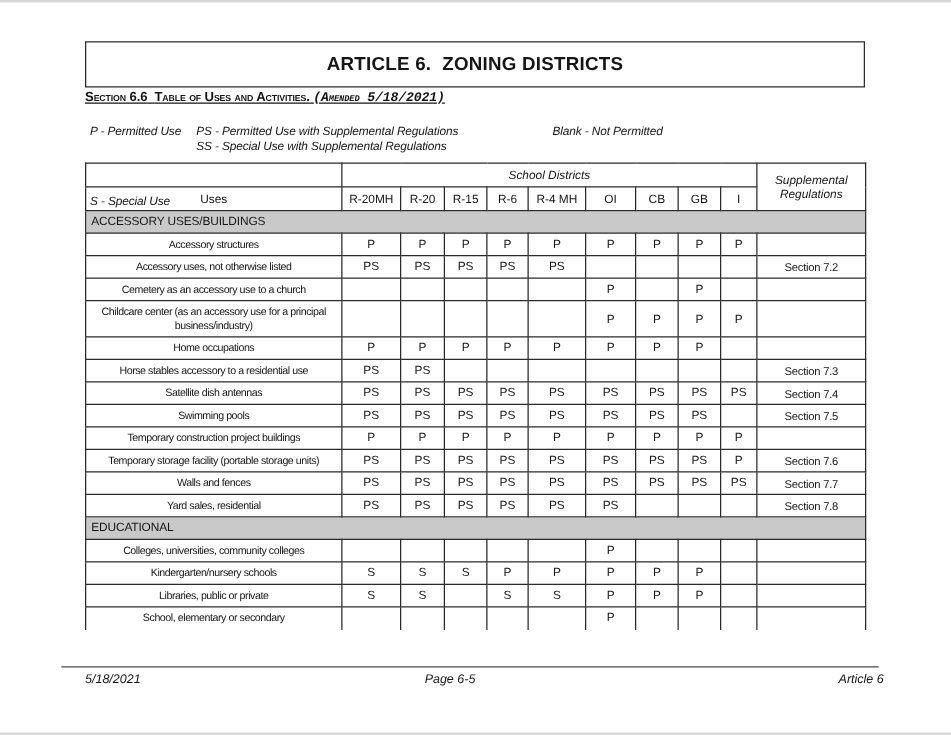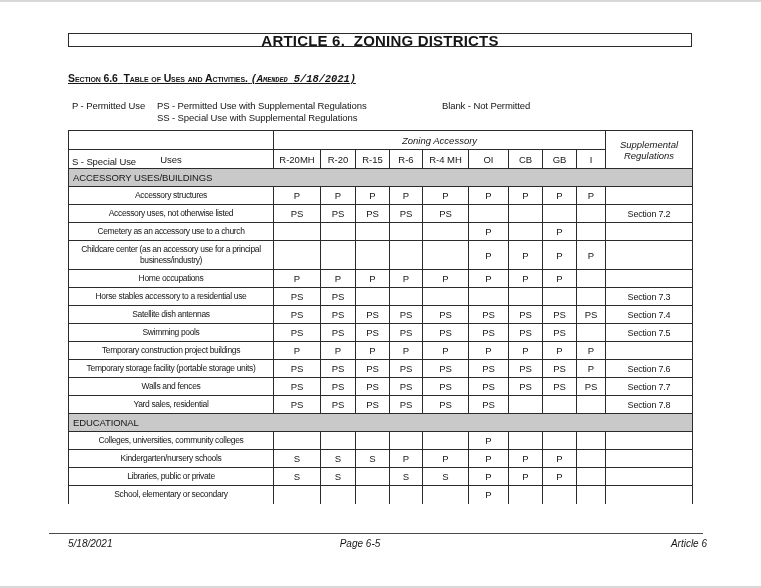--- a/index.html
+++ b/index.html
@@ -12,39 +12,39 @@
     overflow: hidden;
   }
   .page-edge-top, .page-edge-bottom {
     position: absolute; left: 0; width: 761px; height: 2px;
     background: #d8d8d8; 
   }
   .page-edge-top { top: 0; }
   .page-edge-bottom { bottom: 0; }
 
   .title-box {
-    position: absolute; left: 68px; top: 33px; width: 624px; height: 14px;
+    position: absolute; left: 68px; top: 33px; width: 624px; height: 37px;
     border: 1.5px solid #2b2b2b;
     display: flex; align-items: center; justify-content: center;
   }
   .title-box .title-text {
     font-weight: bold; font-size: 15px; letter-spacing: 0.2px; white-space: pre;
   }
 
   .section-heading {
     position: absolute; left: 68px; top: 72px;
     font-size: 10.5px; font-weight: bold; font-variant: small-caps;
     letter-spacing: -0.1px;
     text-decoration: underline;
     white-space: pre;
   }
   .section-heading .amended { font-style: italic; font-family: Liberation Mono, monospace; }
 
   .legend { position: absolute; left: 68px; top: 100px; width: 624px; height: 26px; font-size: 9.5px; letter-spacing: -0.1px; }
-  .legend span { position: absolute; white-space: pre; }
+  .legend span { position: absolute; white-space: pre; font-style: italic; }
   .lg-p     { left: 4px;  top: 0; }
   .lg-ps    { left: 89px; top: 0; }
   .lg-blank { left: 374px; top: 0; }
   .lg-s     { left: 4px;  top: 24px; margin-top: 32px; }
   .lg-ss    { left: 89px; top: 12px; }
 
   table.uses-table {
     position: absolute; left: 68px; top: 130px; width: 624px;
     border-collapse: collapse; table-layout: fixed;
     font-size: 9.5px;
@@ -114,21 +114,21 @@
       <col style="width: 46px;">
       <col style="width: 40px;">
       <col style="width: 34px;">
       <col style="width: 34px;">
       <col style="width: 29px;">
       <col style="width: 87px;">
     </colgroup>
   <thead>
     <tr>
       <td class="corner-cell"></td>
-      <td class="group-header" colspan="9">Zoning Accessory</td>
+      <td class="group-header" colspan="9">School Districts</td>
       <td class="supp-header" rowspan="2">Supplemental Regulations</td>
     </tr>
     <tr id="district-header-row">
       <th class="uses-header">Uses</th>
     <th class="district-header">R-20MH</th>
         <th class="district-header">R-20</th>
         <th class="district-header">R-15</th>
         <th class="district-header">R-6</th>
         <th class="district-header">R-4 MH</th>
         <th class="district-header">OI</th>

